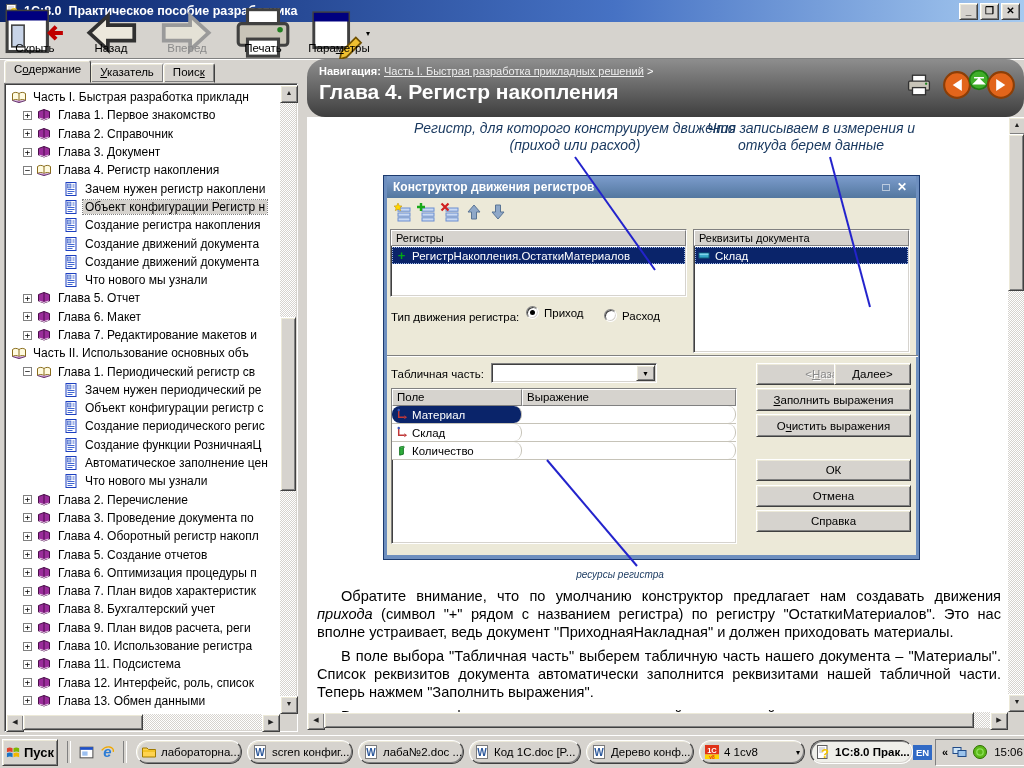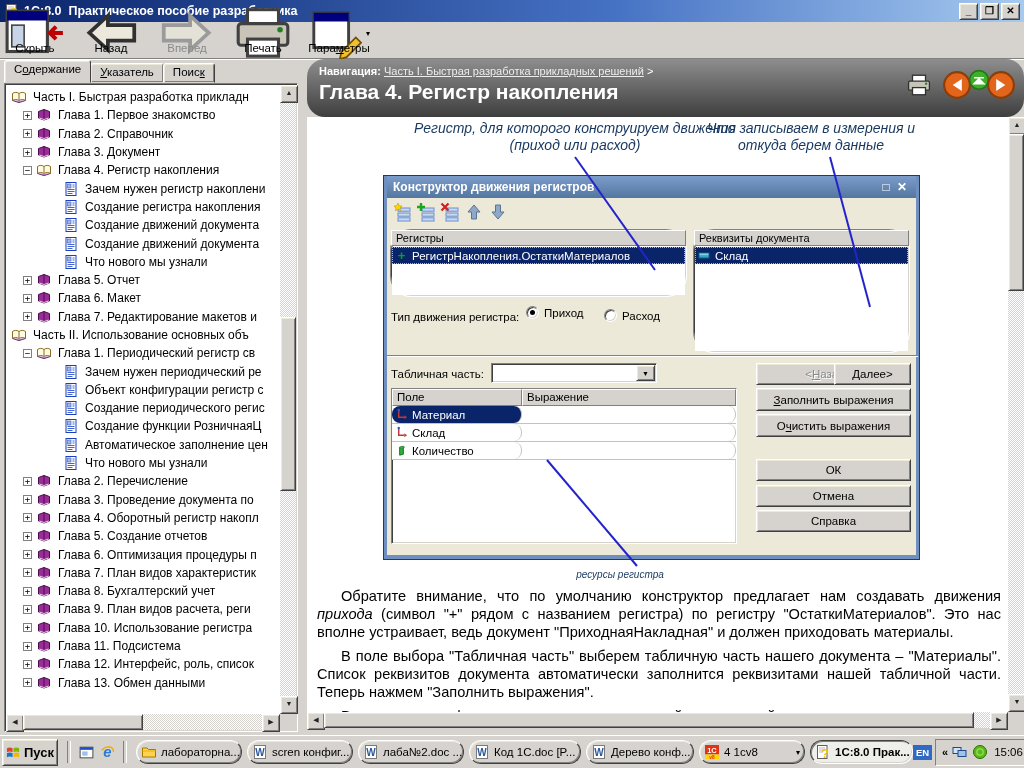--- a/index.html
+++ b/index.html
@@ -59,21 +59,21 @@
   
   .dialog{position:absolute;left:76px;top:58px;width:537px;height:385px;background:#6E8FBF;
     padding:0 3px 3px;box-sizing:border-box;border:1px solid #1C3A6E;z-index:2;}
   .dtitle{height:22px;background:linear-gradient(#7C9CCC,#53779F);display:flex;align-items:center;
     color:#fff;font-weight:bold;font-size:12px;padding:0 6px;}
   .dtitle .dtext{flex:1;}
   .dbtn{width:16px;height:16px;text-align:center;line-height:16px;font-size:12px;color:#fff;font-weight:bold;}
   .dbody{position:relative;background:#ECE9D8;height:357px;font-size:11.5px;}
   .panelhdr{height:16px;background:#D6D3CE;border:1px solid;border-color:#FFF #808080 #808080 #FFF;
     box-sizing:border-box;font-size:11px;padding:1px 4px;}
-  .plist{position:absolute;box-sizing:border-box;border-radius:21px;}
+  .plist{position:absolute;box-sizing:border-box;}
   .plist .lbody{position:absolute;left:1px;right:1px;top:17px;bottom:1px;background:#fff;overflow:hidden;}
   .lrow{height:17px;display:flex;align-items:center;padding-left:3px;}
   .lrow.sel{background:#0A246A;color:#fff;outline:1px dotted #9CB6E8;outline-offset:-1px;}
   .lrow .ic{width:13px;height:13px;margin-right:4px;flex:none;}
   .plus{color:#00A814;font-weight:bold;font-size:13px;width:13px;text-align:center;margin-right:4px;line-height:13px;}
   .radio{display:inline-flex;align-items:center;position:absolute;}
   .rdot{width:11px;height:11px;border-radius:50%;background:#fff;border:1px solid;border-color:#808080 #fff #fff #808080;
     box-shadow:inset 1px 1px 0 #404040, inset -1px -1px 0 #D6D3CE;margin-right:5px;position:relative;}
   .rdot.on::after{content:"";position:absolute;left:3px;top:3px;width:5px;height:5px;border-radius:50%;background:#000;}
   .dlgbtn{position:absolute;font-size:11.5px;text-align:center;display:flex;align-items:center;justify-content:center;}
@@ -256,20 +256,30 @@
         </div>
         <div class="trow" style="padding-left: 56px;">
           <span class="ic ">
             <svg viewBox="0 0 16 16">
               <rect x="3" y="1.5" width="10" height="13" fill="#FFFFFF" stroke="#1C3FBF"></rect>
               <rect x="4.5" y="3" width="3.5" height="4" fill="#9FB8E8" stroke="#1C3FBF" stroke-width="0.5"></rect>
               <path d="M9.5 4 H11.5 M9.5 6 H11.5 M4.5 8.5 H11.5 M4.5 10.5 H11.5 M4.5 12.5 H9.5" stroke="#2B55CC" stroke-width="0.9"></path>
             </svg>
           </span>
           <span class="tlabel">Зачем нужен регистр накоплени</span>
+        </div>
+        <div class="trow sel" style="padding-left: 56px;">
+          <span class="ic ">
+            <svg viewBox="0 0 16 16">
+              <rect x="3" y="1.5" width="10" height="13" fill="#FFFFFF" stroke="#1C3FBF"></rect>
+              <rect x="4.5" y="3" width="3.5" height="4" fill="#9FB8E8" stroke="#1C3FBF" stroke-width="0.5"></rect>
+              <path d="M9.5 4 H11.5 M9.5 6 H11.5 M4.5 8.5 H11.5 M4.5 10.5 H11.5 M4.5 12.5 H9.5" stroke="#2B55CC" stroke-width="0.9"></path>
+            </svg>
+          </span>
+          <span class="tlabel">Объект конфигурации Регистр н</span>
         </div>
         <div class="trow" style="padding-left: 56px;">
           <span class="ic ">
             <svg viewBox="0 0 16 16">
               <rect x="3" y="1.5" width="10" height="13" fill="#FFFFFF" stroke="#1C3FBF"></rect>
               <rect x="4.5" y="3" width="3.5" height="4" fill="#9FB8E8" stroke="#1C3FBF" stroke-width="0.5"></rect>
               <path d="M9.5 4 H11.5 M9.5 6 H11.5 M4.5 8.5 H11.5 M4.5 10.5 H11.5 M4.5 12.5 H9.5" stroke="#2B55CC" stroke-width="0.9"></path>
             </svg>
           </span>
           <span class="tlabel">Создание регистра накопления</span>

